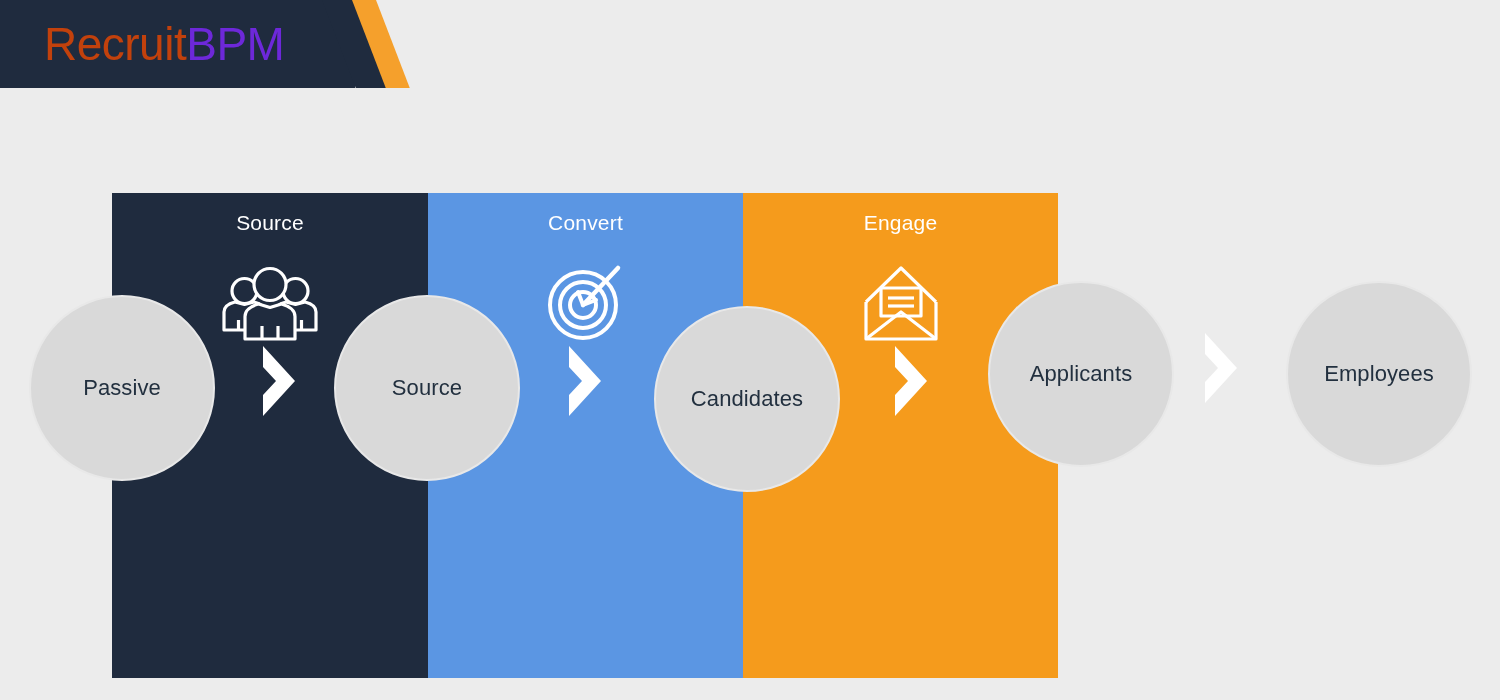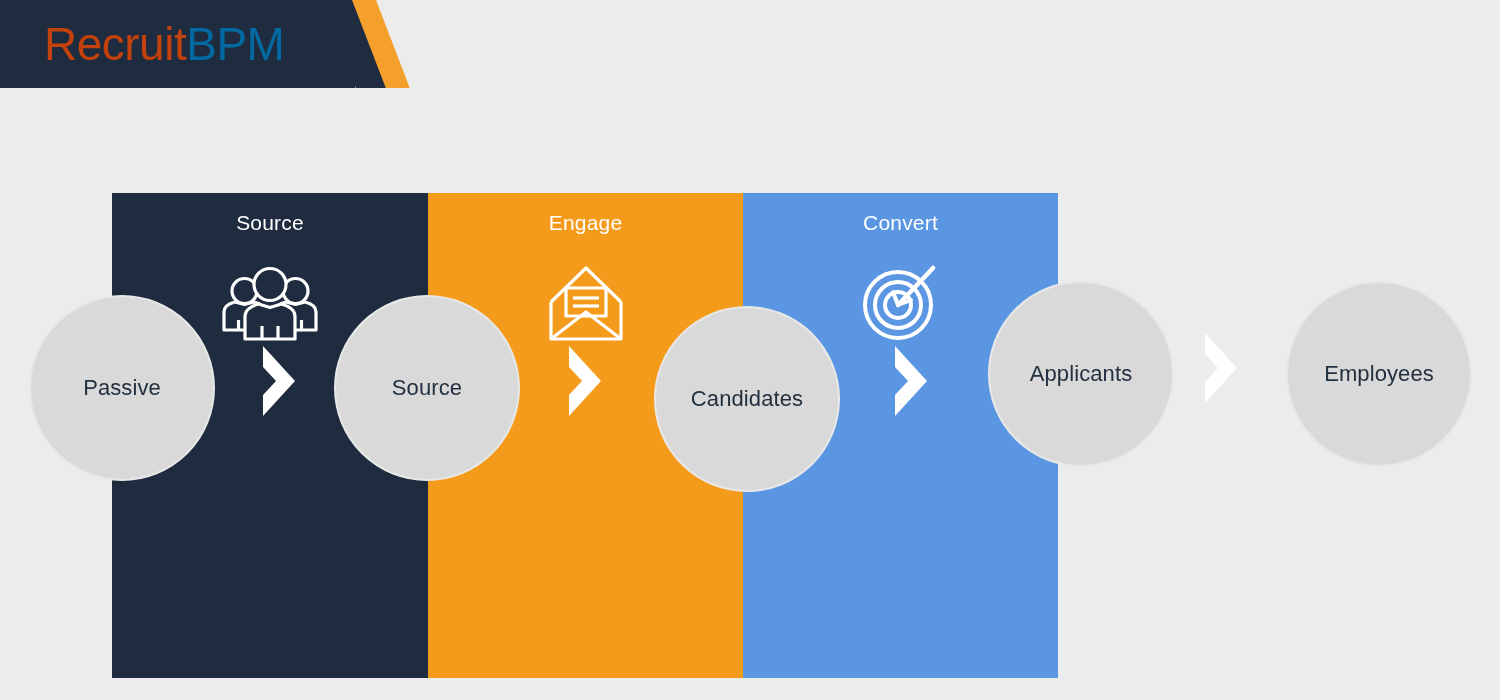--- a/index.html
+++ b/index.html
@@ -49,21 +49,21 @@
     left: 44px;
     top: 11px;
     font-size: 46px;
     font-weight: 400;
     letter-spacing: -0.5px;
     line-height: 66px;
     white-space: nowrap;
     z-index: 3;
   }
   .logo-part-recruit { color: #c2410c; }
-  .logo-part-bpm { color: #0369a1; }
+  .logo-part-bpm { color: #6d28d9; }
 
   
   #panels {
     position: absolute;
     left: 112px;
     top: 145px;
     width: 1263px;
     height: 485px;
     display: flex;
   }
@@ -159,55 +159,55 @@
 
         <circle cx="77.5" cy="36" r="12.5"></circle>
         <path d="M57 75 V57 C57 52 62 48.5 68 47 L77.5 49.5 L87 47 C93 48.5 98 52 98 57 V75 Z" stroke-linejoin="round"></path>
         <path d="M71.5 75 V65"></path>
         <path d="M83.5 75 V65"></path>
 
         <circle cx="52" cy="29.5" r="16" fill="#1f2b3e"></circle>
         <path d="M27 84 V61.5 C27 55.5 33 51 40.5 49 L52 52.5 L63.5 49 C71 51 77 55.5 77 61.5 V84 Z" fill="#1f2b3e" stroke-linejoin="round"></path>
         <path d="M44 84 V71"></path>
         <path d="M60 84 V71"></path>
-      </svg>
-    </div>
-  </div>
-
-  <div class="panel panel-engage">
-    <div class="panel-label">Engage</div>
-    <div class="panel-icon">
-      <svg viewBox="0 0 104 92" fill="none" stroke="#ffffff" stroke-width="3.2">
-
-        <rect x="32" y="33" width="40" height="28" stroke-linejoin="round"></rect>
-        <path d="M39 43 H65"></path>
-        <path d="M39 51 H65"></path>
-
-        <path d="M17 47 V84 H87 V47" stroke-linejoin="round"></path>
-
-        <path d="M17 47 L52 13 L87 47" stroke-linejoin="round"></path>
-
-        <path d="M17 84 L52 57 L87 84" stroke-linejoin="round"></path>
       </svg>
     </div>
   </div>
 
   <div class="panel panel-convert">
     <div class="panel-label">Convert</div>
     <div class="panel-icon">
       <svg viewBox="0 0 104 92" fill="none" stroke="#ffffff" stroke-width="4">
         <circle cx="49" cy="50" r="33"></circle>
         <circle cx="49" cy="50" r="23"></circle>
         <circle cx="49" cy="50" r="13"></circle>
         <path d="M49 50 L84 13" stroke-width="4.5" stroke-linecap="round"></path>
         <path d="M44 37 L49 50 L62 45" stroke-width="4" stroke-linejoin="round" stroke-linecap="round" fill="none"></path>
       </svg>
     </div>
   </div>
 
+  <div class="panel panel-engage">
+    <div class="panel-label">Engage</div>
+    <div class="panel-icon">
+      <svg viewBox="0 0 104 92" fill="none" stroke="#ffffff" stroke-width="3.2">
+
+        <rect x="32" y="33" width="40" height="28" stroke-linejoin="round"></rect>
+        <path d="M39 43 H65"></path>
+        <path d="M39 51 H65"></path>
+
+        <path d="M17 47 V84 H87 V47" stroke-linejoin="round"></path>
+
+        <path d="M17 47 L52 13 L87 47" stroke-linejoin="round"></path>
+
+        <path d="M17 84 L52 57 L87 84" stroke-linejoin="round"></path>
+      </svg>
+    </div>
+  </div>
+
 </div>
 
 <div class="node-circle" id="circle-passive">
   <span>Passive</span>
 </div>
 <div class="node-circle" id="circle-leads">
   <span>Source</span>
 </div>
 <div class="node-circle" id="circle-candidates">
   <span>Candidates</span>

